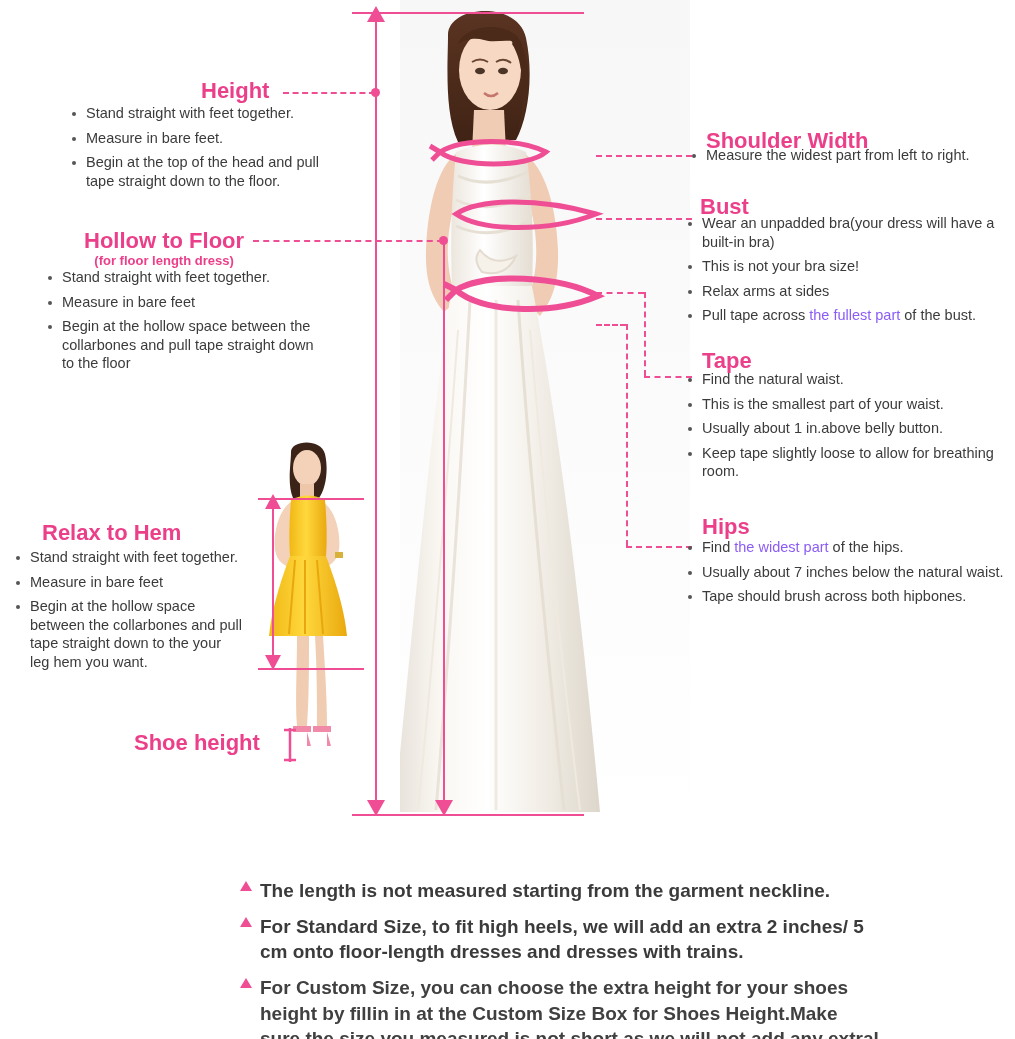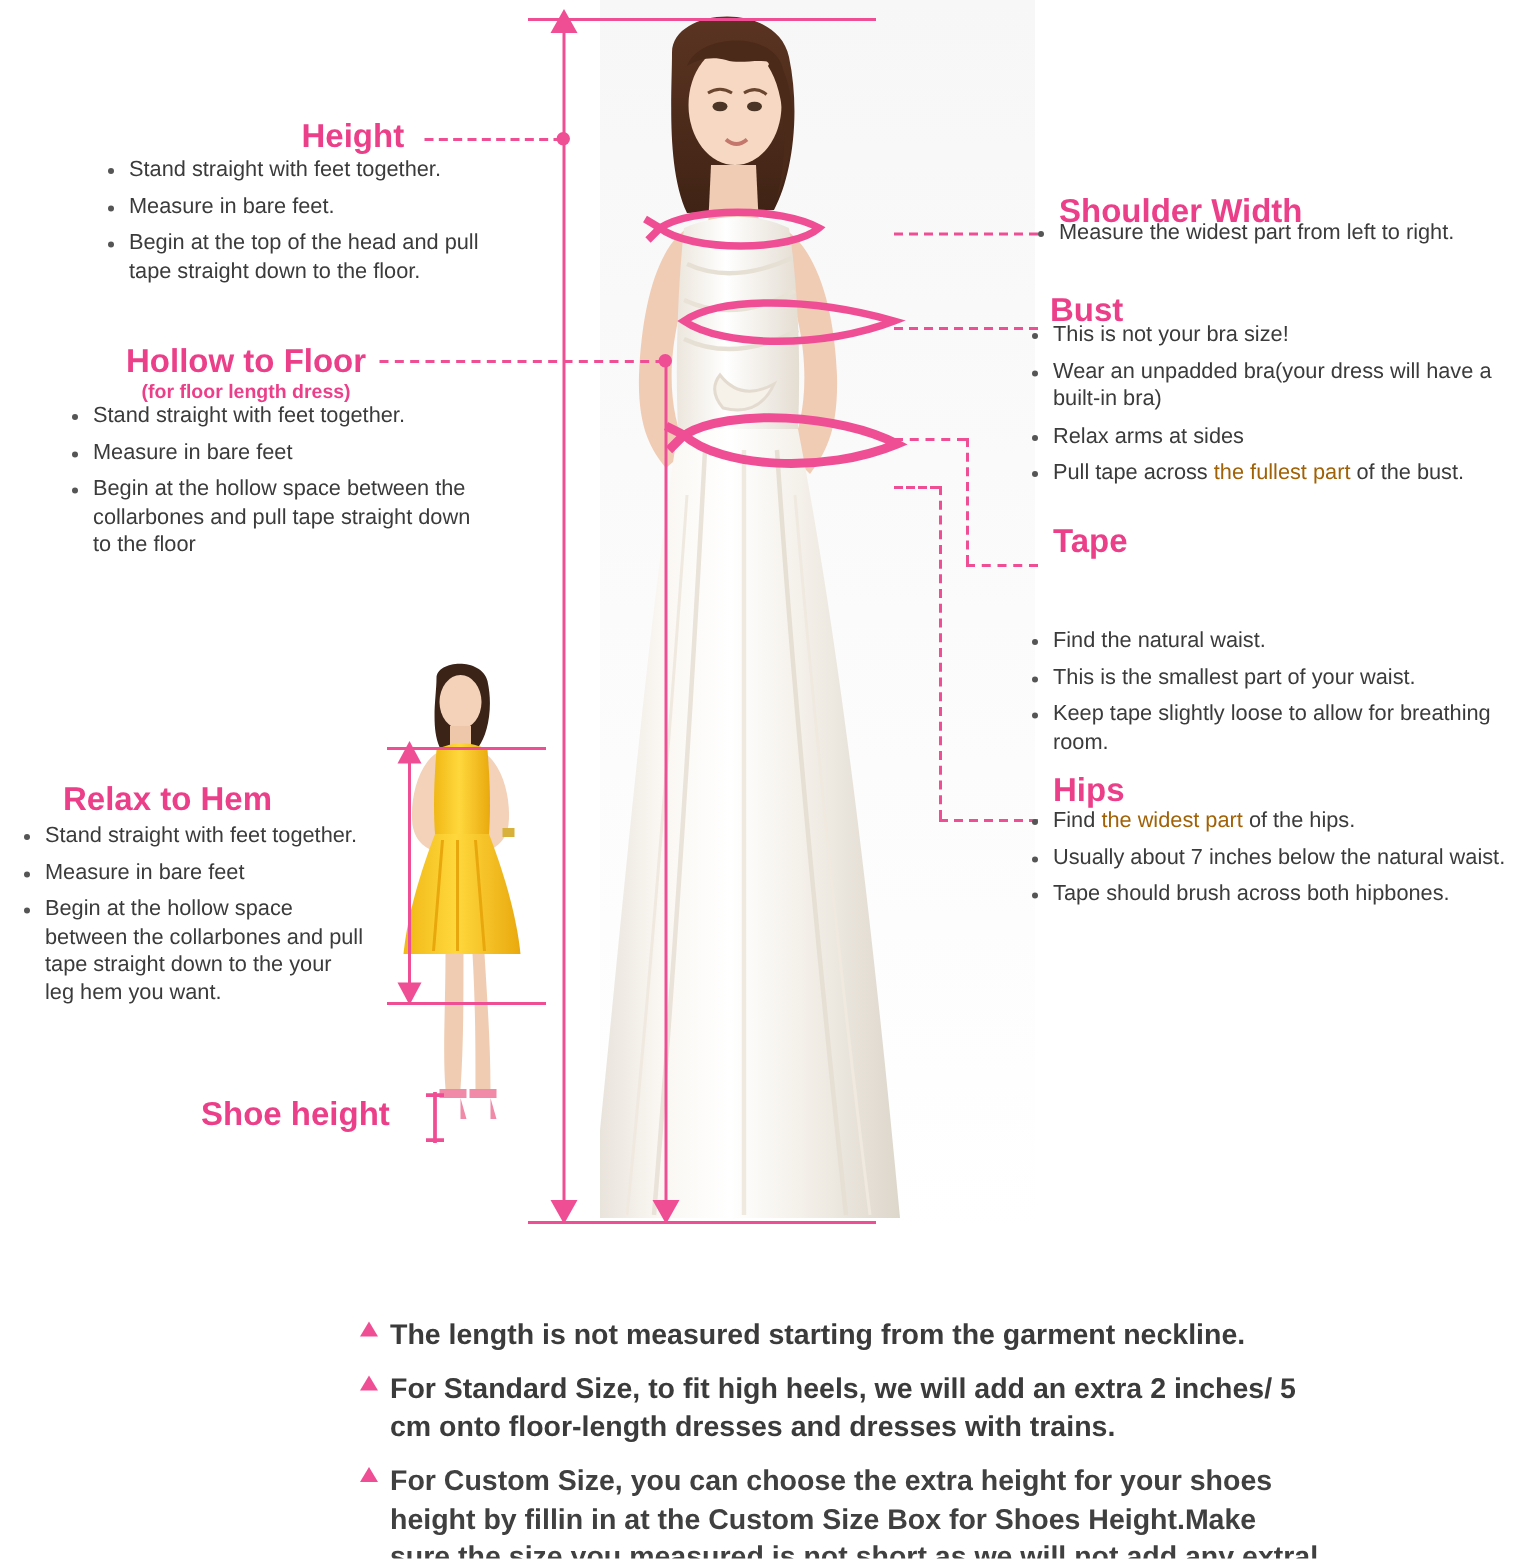--- a/index.html
+++ b/index.html
@@ -55,21 +55,21 @@
   ul.blist li::before {
     content: "";
     position: absolute;
     left: 2px;
     top: 8px;
     width: 4px;
     height: 4px;
     border-radius: 50%;
     background: #555;
   }
-  .pink-em { color: #a16207; }
+  .pink-em { color: #8b5cf6; }
 
   
   .dash-h {
     position: absolute;
     border-top: 2px dashed #ef4e95;
     height: 0;
   }
   .dash-v {
     position: absolute;
     border-left: 2px dashed #ef4e95;
@@ -317,30 +317,31 @@
 
   <div class="heading h-main" style="left:134px;top:730px;">Shoe height</div>
 
   <div class="heading h-main" style="left:706px;top:128px;">Shoulder Width</div>
   <ul class="blist" style="left:690px;top:146px;width:320px;">
     <li>Measure the widest part from left to right.</li>
   </ul>
 
   <div class="heading h-main" style="left:700px;top:194px;">Bust</div>
   <ul class="blist" style="left:686px;top:214px;width:322px;">
+    <li>Wear an unpadded bra(your dress will have a built-in bra)</li>
     <li>This is not your bra size!</li>
-    <li>Wear an unpadded bra(your dress will have a built-in bra)</li>
     <li>Relax arms at sides</li>
     <li>Pull tape across <span class="pink-em">the fullest part</span> of the bust.</li>
   </ul>
 
   <div class="heading h-main" style="left:702px;top:348px;">Tape</div>
-  <ul class="blist" style="left:686px;top:370px;width:322px;margin-top:48px;">
+  <ul class="blist" style="left:686px;top:370px;width:322px;">
     <li>Find the natural waist.</li>
     <li>This is the smallest part of your waist.</li>
+    <li>Usually about 1 in.above belly button.</li>
     <li>Keep tape slightly loose to allow for breathing room.</li>
   </ul>
 
   <div class="heading h-main" style="left:702px;top:514px;">Hips</div>
   <ul class="blist" style="left:686px;top:538px;width:322px;">
     <li>Find <span class="pink-em">the widest part</span> of the hips.</li>
     <li>Usually about 7 inches below the natural waist.</li>
     <li>Tape should brush across both hipbones.</li>
   </ul>
 

